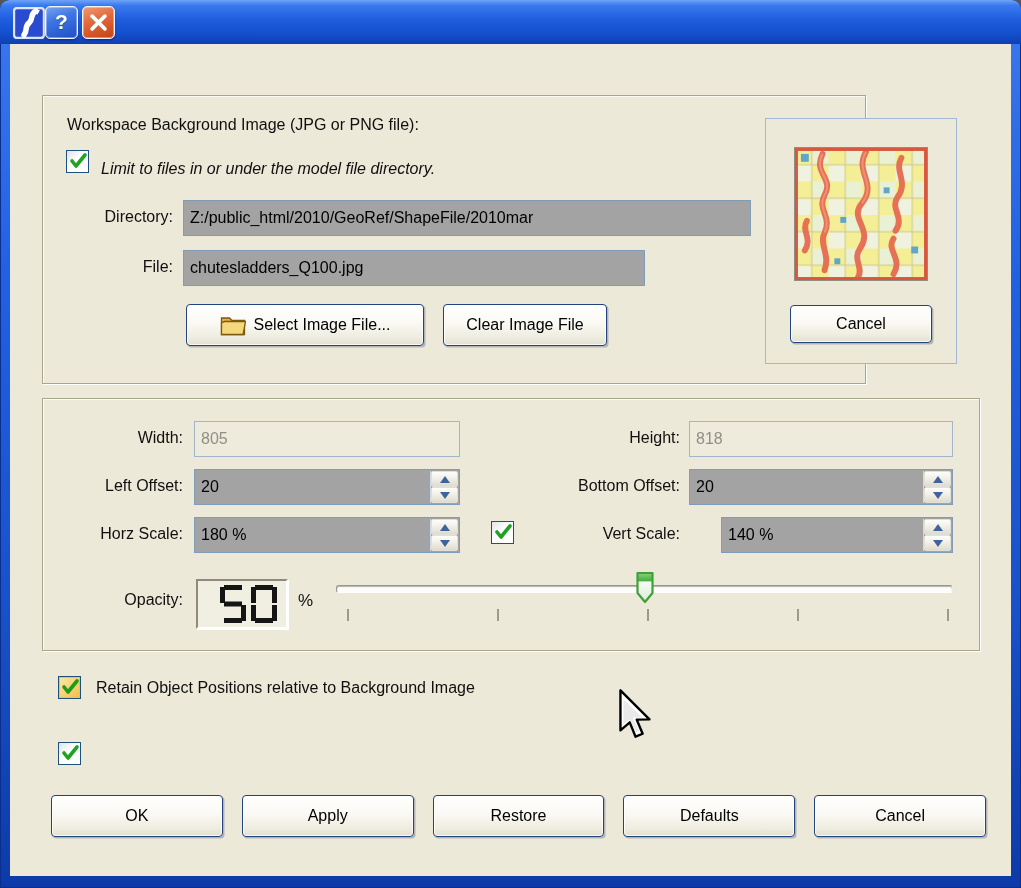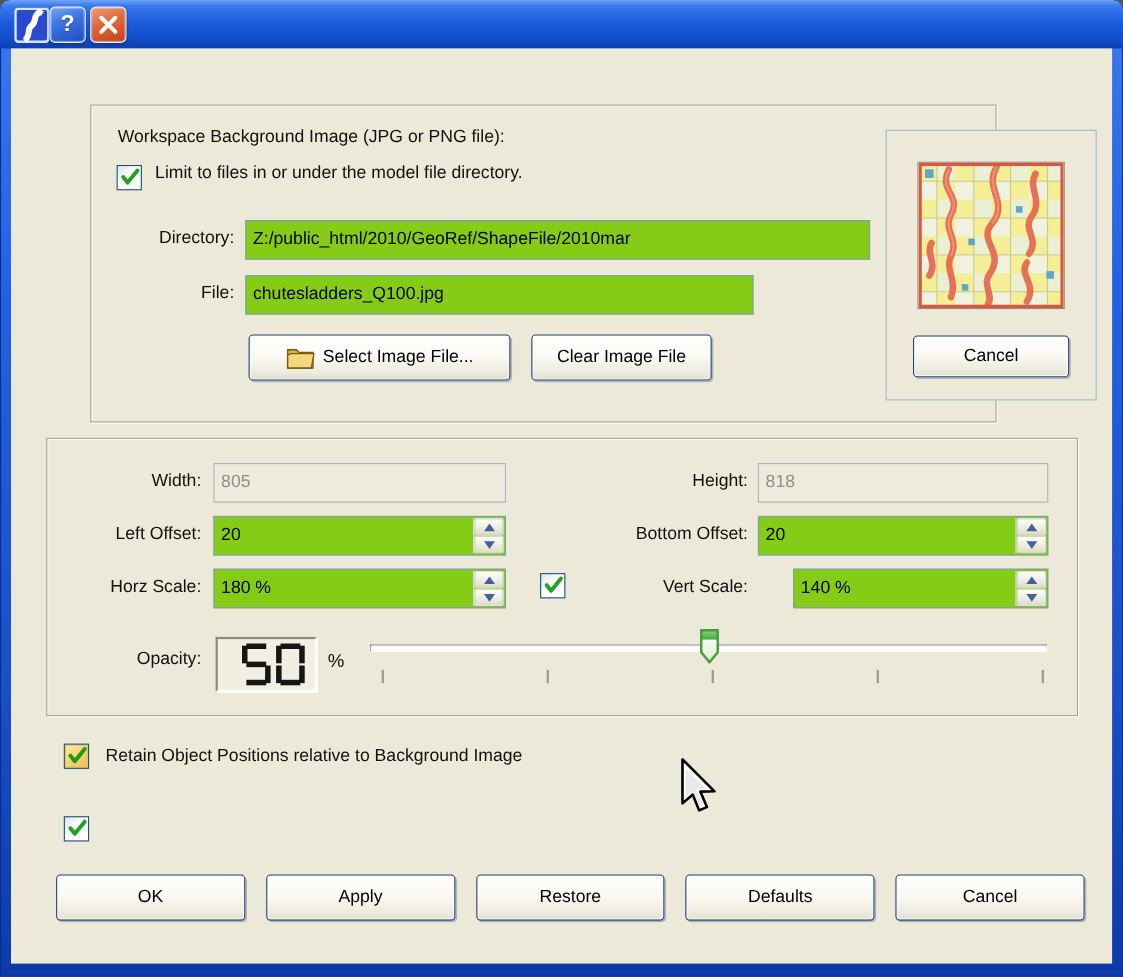--- a/index.html
+++ b/index.html
@@ -18,25 +18,25 @@
   .tb-btn{width:33px;height:33px;border-radius:5px;margin-right:5px;flex:0 0 auto;
     display:flex;align-items:center;justify-content:center;color:#fff;font-size:21px;font-weight:bold;
     border:1px solid #F2F6FC;box-shadow:inset 0 0 0 1px rgba(255,255,255,.35), 0 1px 2px rgba(0,0,40,.4);
     text-shadow:0 1px 1px rgba(40,40,40,.5);cursor:default;}
   .tb-help{background:linear-gradient(160deg,#77A5F4 0%,#3D74E4 40%,#1E4FC4 100%);margin-right:4px;}
   .tb-close{background:linear-gradient(160deg,#F09A71 0%,#E2663A 45%,#C44314 100%);margin-right:10px;}
   
   .content{position:absolute;left:10px;right:10px;top:44px;bottom:12px;background:#ECE9D8;}
   .groupbox{position:absolute;background:#ECE9D8;border:1px solid #A9A58E;
     box-shadow:1px 1px 0 #FFFFFF, inset 1px 1px 0 rgba(255,255,255,.75);}
-  .gb1{left:32px;top:51px;width:824px;height:289px;margin-left:40px;}
+  .gb1{left:32px;top:51px;width:824px;height:289px;}
   .gb2{left:32px;top:354px;width:938px;height:253px;}
   .lbl{color:#101010;font-size:16px;white-space:nowrap;}
   
-  .xp-input{height:36px;border:1px solid #7F9DB9;background:#84cc16;font-size:16px;color:#000;
+  .xp-input{height:36px;border:1px solid #7F9DB9;background:#a3a3a3;font-size:16px;color:#000;
     padding:0 6px;outline:none;}
   .xp-input:disabled{background:#EEEBDC;color:#8F8F87;border-color:#A3B5C9;}
   .spinbox{position:relative;display:inline-block;}
   .spinbox .xp-input{width:100%;padding-right:32px;}
   .spin-btns{position:absolute;top:2px;right:2px;bottom:2px;width:28px;display:flex;flex-direction:column;
     border-left:1px solid #CBD9E8;}
   .spin-half{flex:1;display:flex;align-items:center;justify-content:center;
     background:linear-gradient(180deg,#FDFDFB 0%,#F0EEE4 50%,#DFDCCE 100%);
     border:1px solid #E2E0D4;border-radius:2px;}
   .tri-up{width:0;height:0;border-left:5px solid transparent;border-right:5px solid transparent;
@@ -103,21 +103,21 @@
   <div class="content">
 
     <div class="groupbox gb1">
       <span class="lbl abs" style="left:24px;top:20px;">Workspace Background Image (JPG or PNG file):</span>
 
       <span class="xp-check abs" style="left:23px;top:54px;">
         <svg width="19" height="19" viewBox="0 0 19 19">
           <path d="M3 9 L7 14 L16 3" fill="none" stroke="#23A123" stroke-width="3.6" stroke-linecap="round" stroke-linejoin="round"></path>
         </svg>
       </span>
-      <span class="lbl abs" style="left:58px;top:53px;">Limit to files in or under the model file directory.</span>
+      <span class="lbl abs" style="left:58px;top:64px;font-style:italic;">Limit to files in or under the model file directory.</span>
 
       <span class="lbl labelcol abs" style="left:0px;top:112px;width:130px;">Directory:</span>
       <input class="xp-input abs" style="left: 140px; top: 104px; width: 568px;" value="Z:/public_html/2010/GeoRef/ShapeFile/2010mar">
 
       <span class="lbl labelcol abs" style="left:0px;top:162px;width:130px;">File:</span>
       <input class="xp-input abs" style="left: 140px; top: 154px; width: 462px;" value="chutesladders_Q100.jpg">
 
       <button class="xp-btn abs" style="left:143px;top:208px;width:238px;">
         <svg width="26" height="21" viewBox="0 0 26 21">
           <path d="M1.5 3 h8 l2.5 2.5 h12.5 v14 h-23 z" fill="#E3AE3E" stroke="#7A5B10" stroke-width="1.3"></path>

